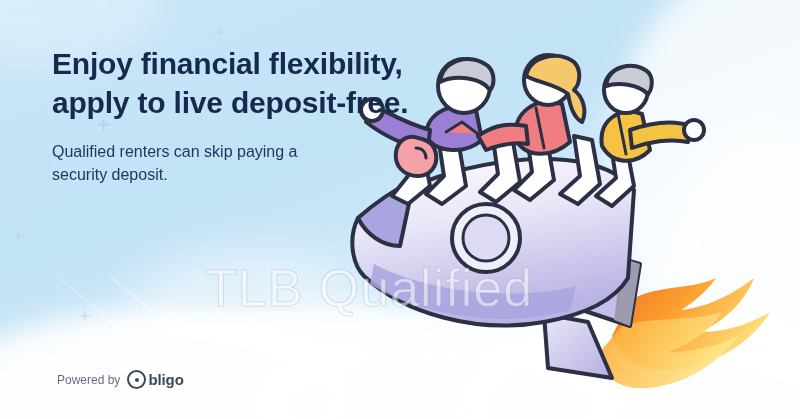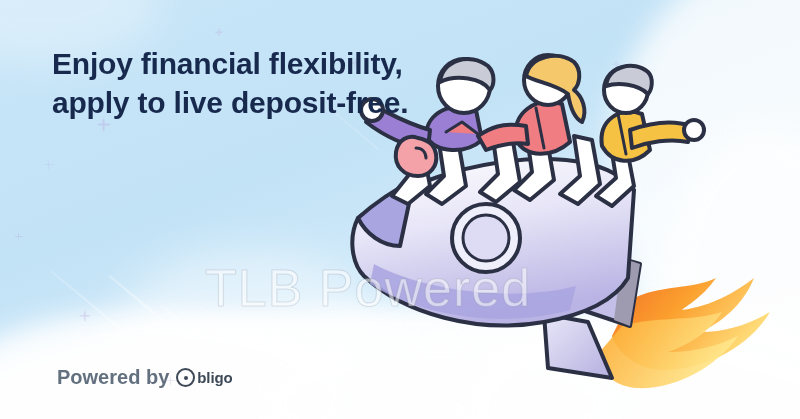--- a/index.html
+++ b/index.html
@@ -56,21 +56,21 @@
   .headline{
     font-size:30px;line-height:1.30;font-weight:700;color:#18294e;
     letter-spacing:-.2px;margin:0;white-space:pre-line;}
   .subcopy{
     margin:18px 0 0 0;font-size:16px;line-height:1.45;font-weight:400;
     color:#22375c;white-space:pre-line;}
 
   
   .footer{position:absolute;left:57px;bottom:30px;z-index:7;
     display:flex;align-items:center;gap:7px;}
-  .footer-text{font-size:20px;color:#63707f;font-weight:700;}
+  .footer-text{font-size:12px;color:#63707f;font-weight:400;}
   .brand{display:flex;align-items:center;gap:2px;justify-content:space-between;}
   .brand-mark{width:15px;height:15px;border:2px solid #3d4957;border-radius:50%;
     position:relative;display:inline-block;}
   .brand-mark::after{content:"";position:absolute;left:50%;top:50%;
     width:4px;height:4px;border-radius:50%;background:#3d4957;
     transform:translate(-50%,-50%);}
   .brand-name{font-size:15px;font-weight:700;color:#3d4957;letter-spacing:-.1px;}
 
   
   .illustration{position:absolute;left:330px;top:78px;width:470px;height:341px;z-index:4;}
@@ -208,23 +208,25 @@
                    C308 6 288 4 276 8 Z" fill="#c9ccd6"></path>
         </g>
 
       </g>
     </svg>
   </div>
 
   <div class="copy">
     <h1 class="headline">Enjoy financial flexibility,
 apply to live deposit-free.</h1>
+    <p class="subcopy">Qualified renters can skip paying a
+security deposit.</p>
   </div>
 
-  <div class="watermark">TLB Powered</div>
+  <div class="watermark">TLB Qualified</div>
 
   <div class="footer">
     <span class="footer-text">Powered by</span>
     <span class="brand">
       <span class="brand-mark"></span>
       <span class="brand-name">bligo</span>
     </span>
   </div>
 
 </div>

